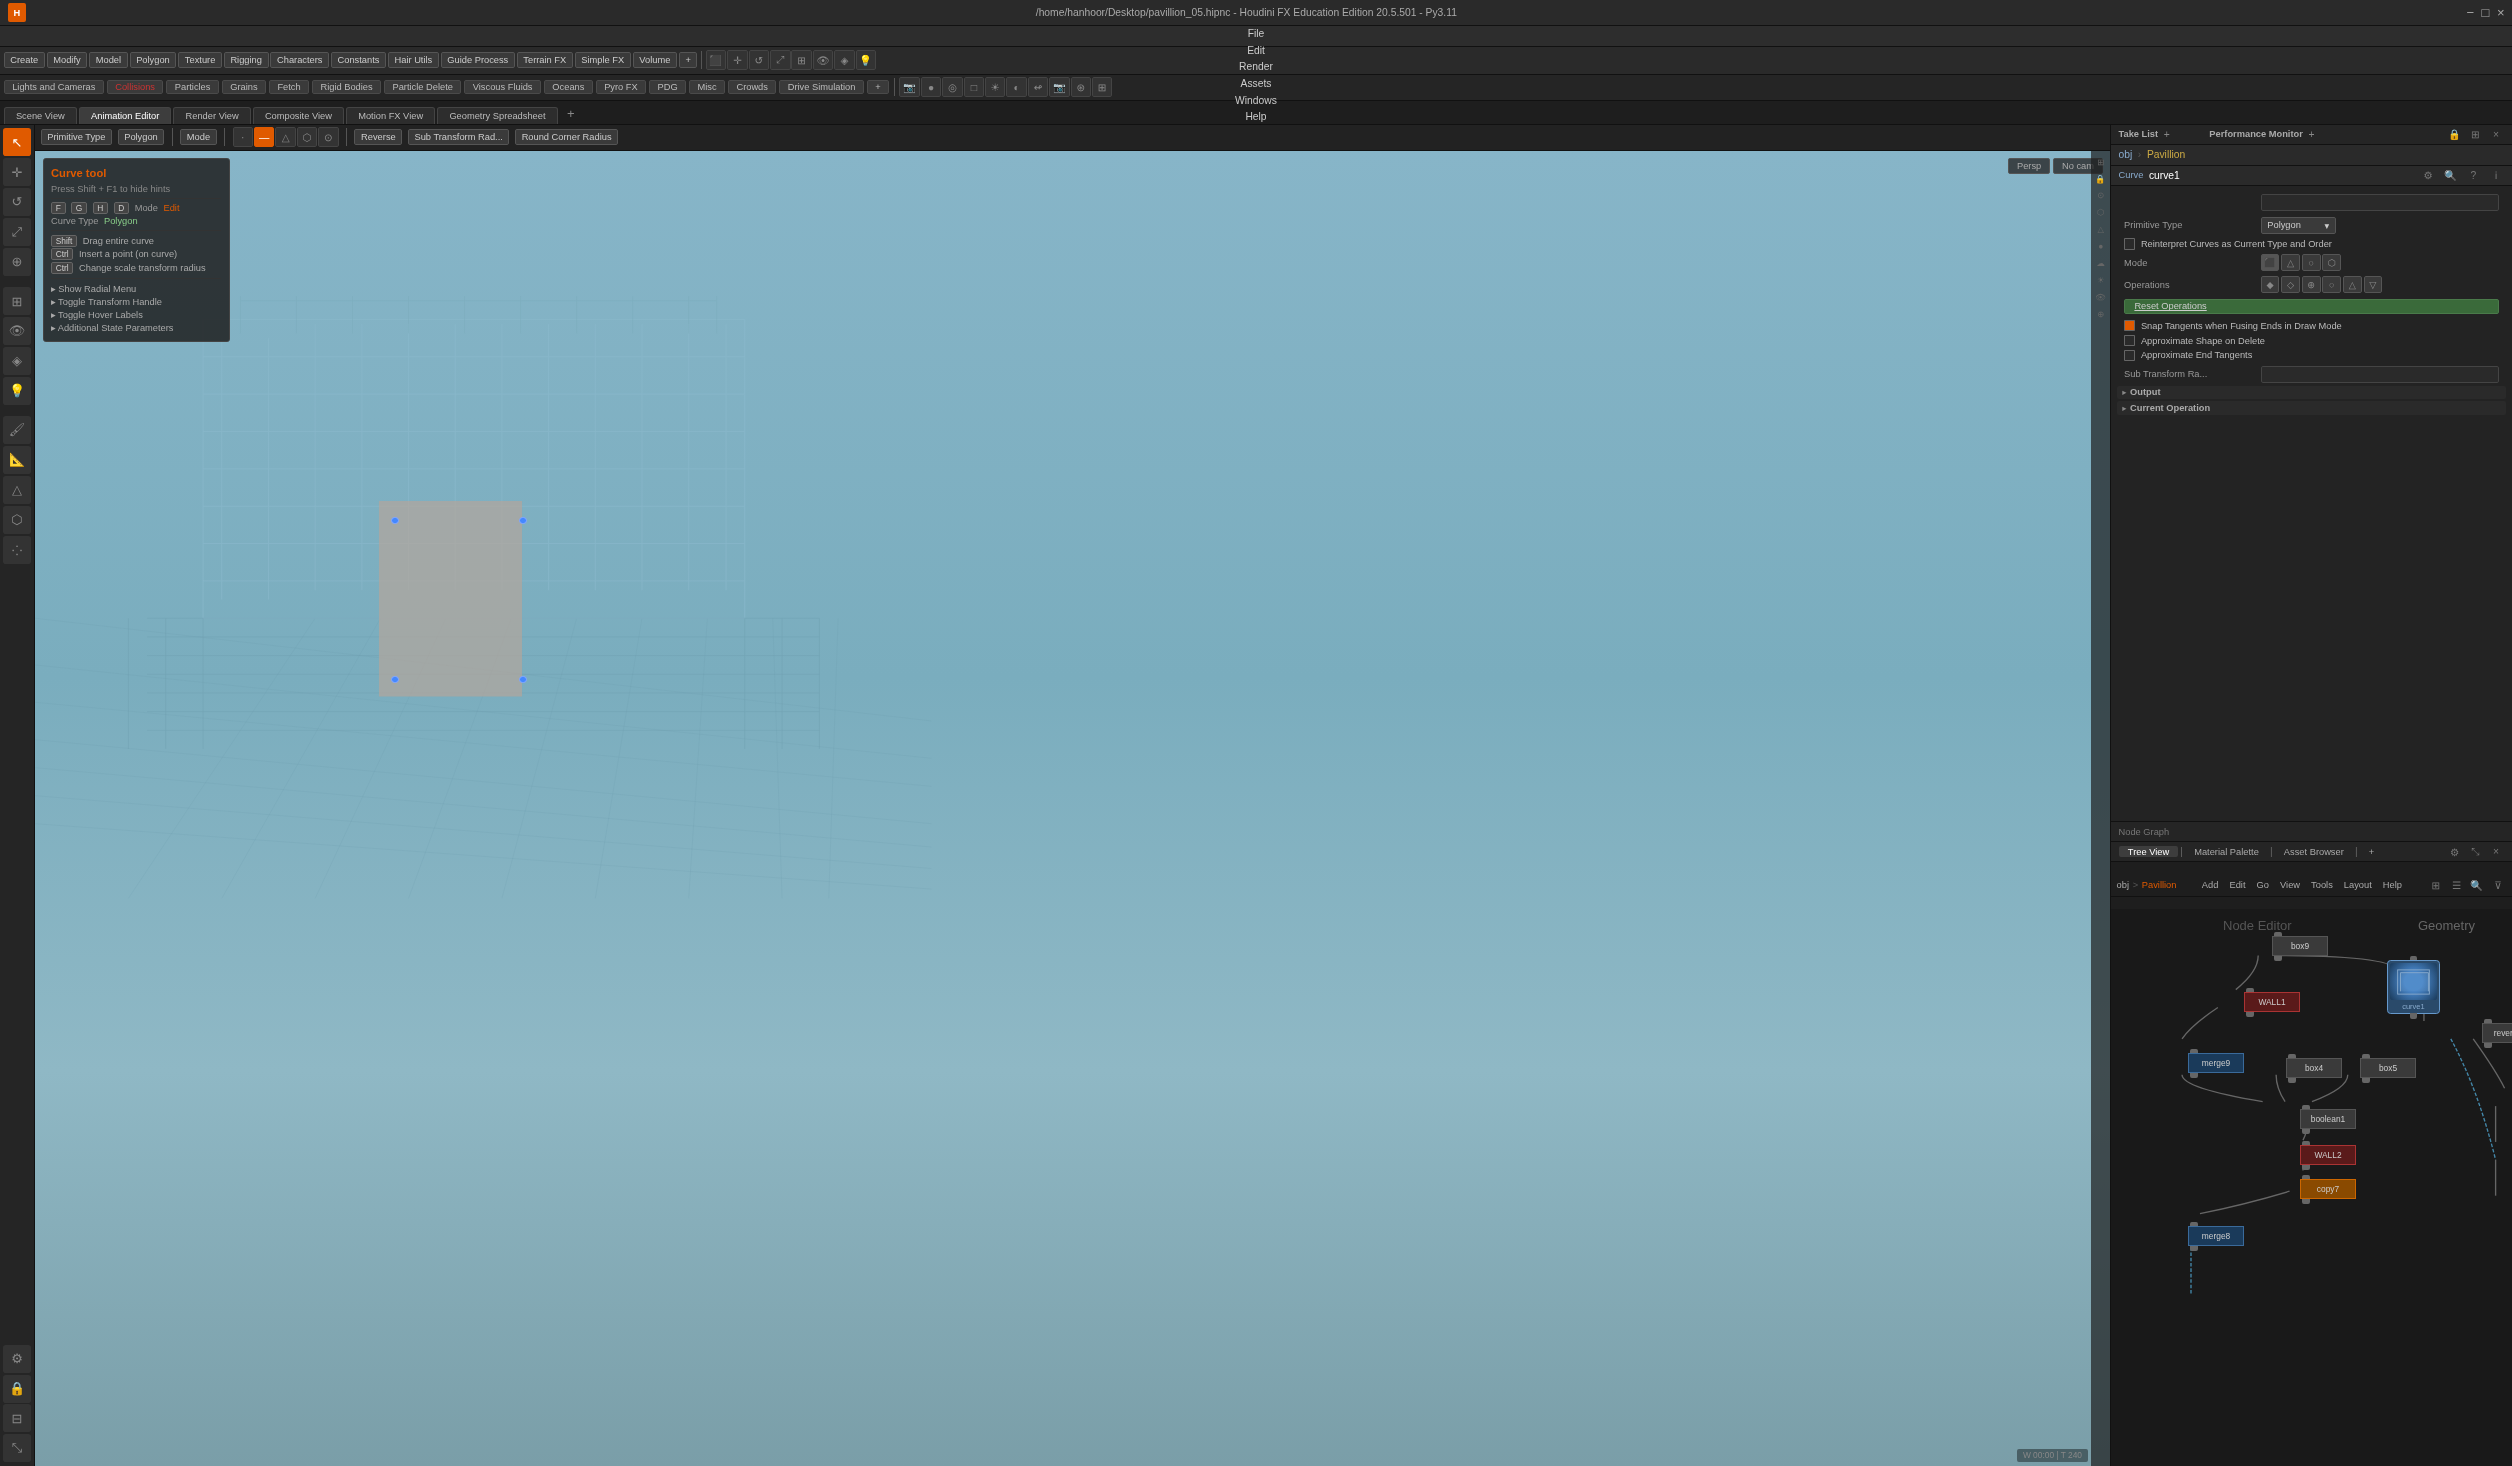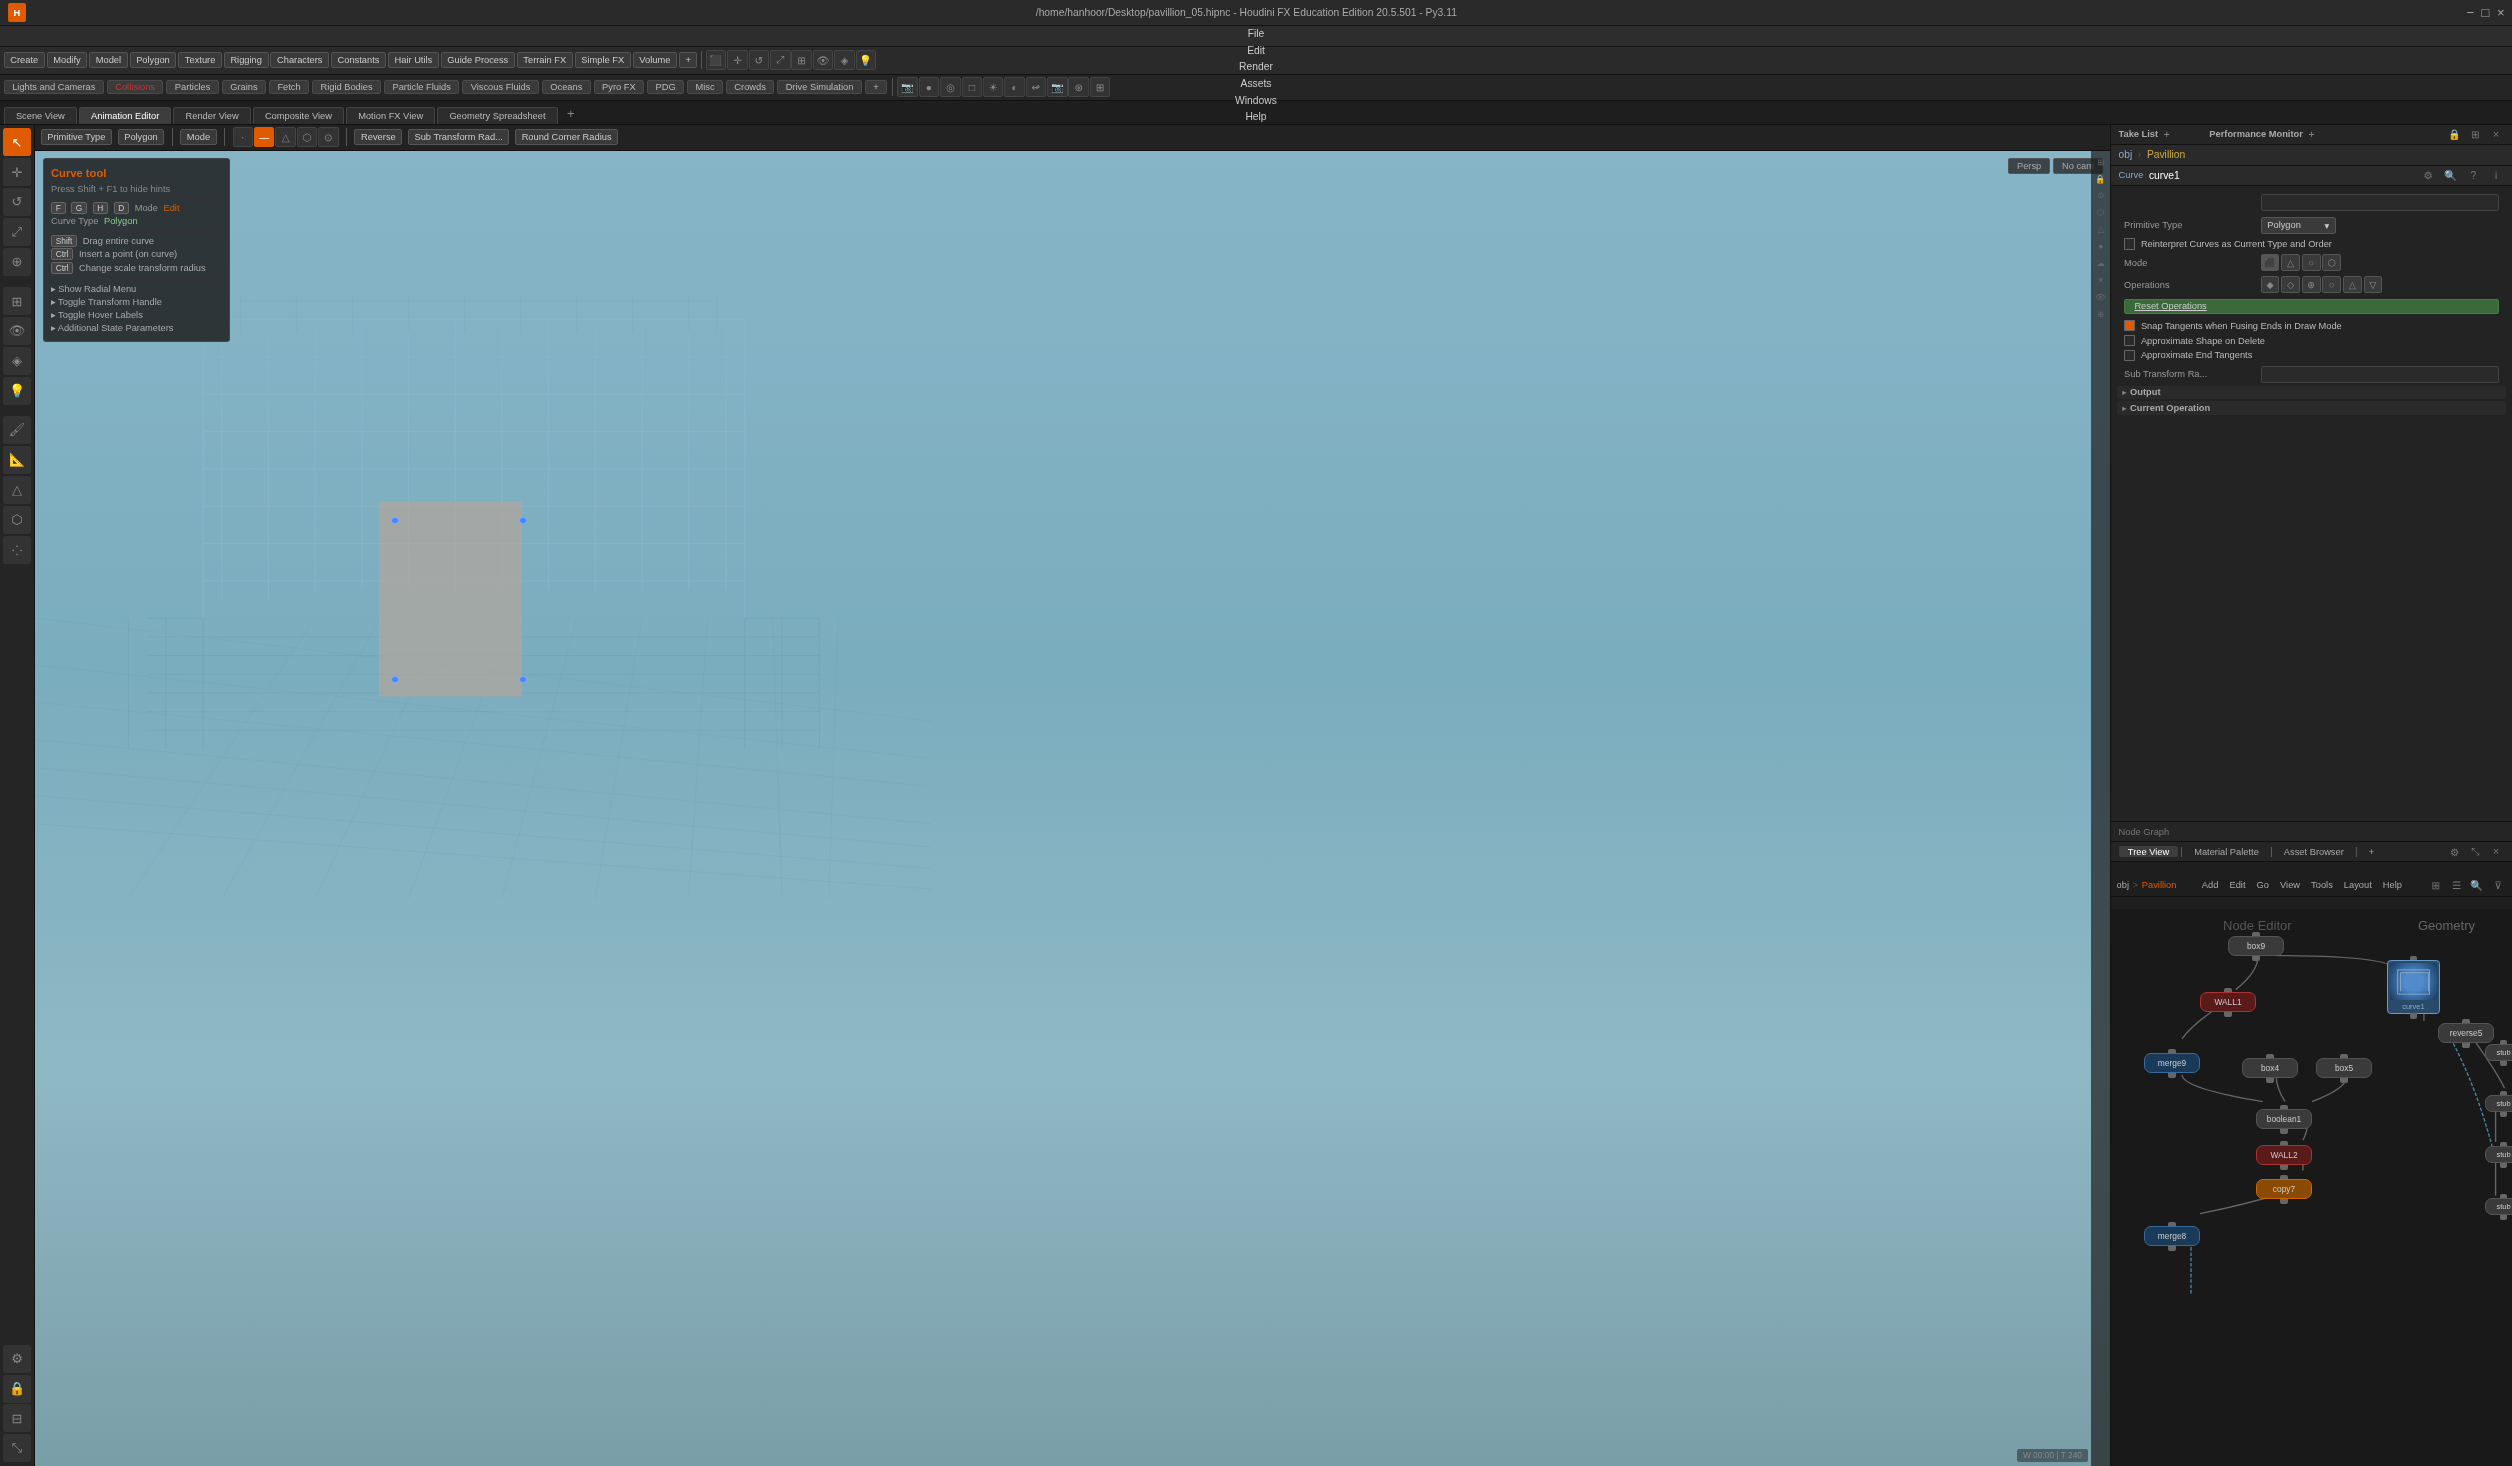--- a/index.html
+++ b/index.html
@@ -431,26 +431,27 @@
       position: absolute;
       border-radius: 3.7px;
       display: flex;
       flex-direction: column;
       align-items: center;
       font-size: 8.4px;
       color: #ccc;
       cursor: pointer;
     }
     .node-body {
-      border-radius: 7px;
+      border-radius: 0;
       border: 0.9px solid #555;
       padding: 3.7px 7.5px;
       min-width: 56px;
       text-align: center;
       position: relative;
+      margin-left: 44px;
     }
     .node-body.gray { background: #3a3a3a; }
     .node-body.orange { background: #8a4a00; border-color: #cc6600; }
     .node-body.blue { background: #1a3a5a; border-color: #3a6a9a; }
     .node-body.x-node { background: #5a1a1a; border-color: #aa3333; }
     .node-connector-top {
       width: 7.5px; height: 5.6px;
       background: #666;
       border-radius: 1.9px 1.9px 0 0;
       margin-bottom: -0.9px;
@@ -624,21 +625,21 @@
   </div>
 </div>
 
 <div class="toolbar-row2">
   <div class="toolbar2-btn">Lights and Cameras</div>
   <div class="toolbar2-btn collisions-tab">Collisions</div>
   <div class="toolbar2-btn">Particles</div>
   <div class="toolbar2-btn">Grains</div>
   <div class="toolbar2-btn">Fetch</div>
   <div class="toolbar2-btn">Rigid Bodies</div>
-  <div class="toolbar2-btn">Particle Fluids</div>
+  <div class="toolbar2-btn">Particle Delete</div>
   <div class="toolbar2-btn">Viscous Fluids</div>
   <div class="toolbar2-btn">Oceans</div>
   <div class="toolbar2-btn">Pyro FX</div>
   <div class="toolbar2-btn">PDG</div>
   <div class="toolbar2-btn">Misc</div>
   <div class="toolbar2-btn">Crowds</div>
   <div class="toolbar2-btn">Drive Simulation</div>
   <div class="toolbar2-btn">+</div>
   <div class="toolbar-separator"></div>
 

